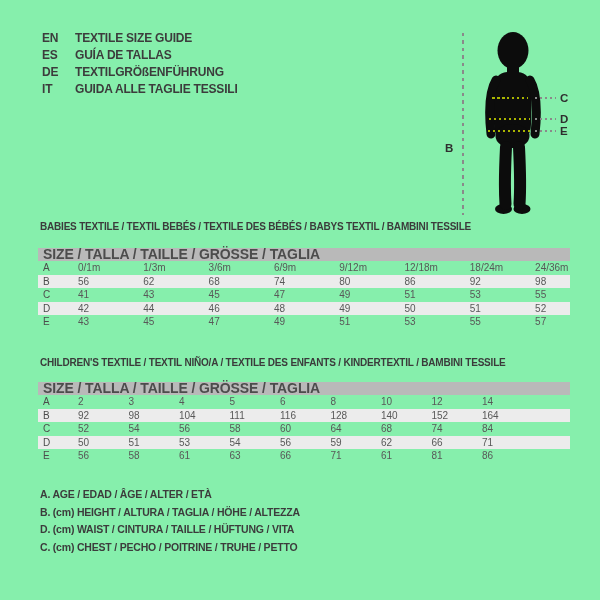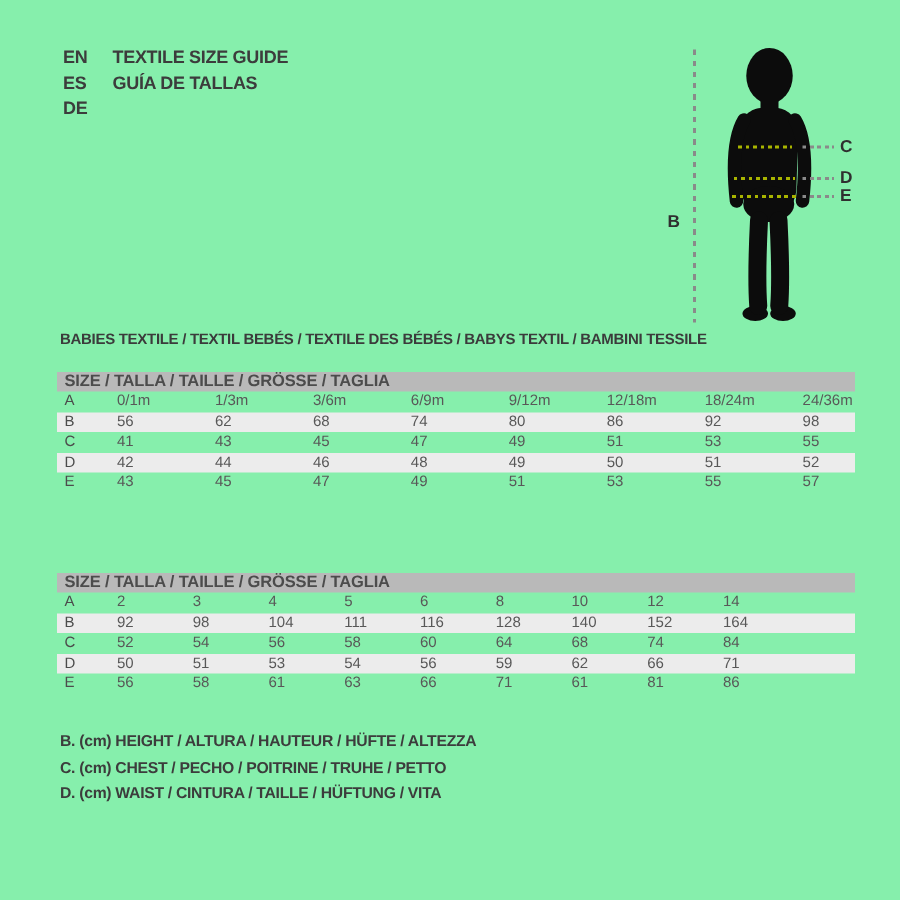--- a/index.html
+++ b/index.html
@@ -42,21 +42,21 @@
   
   .sec-title{position:absolute;left:40px;font-size:10px;font-weight:700;letter-spacing:-0.2px;color:#3b3b3b;}
   .sec-title.babies{top:221px;}
   .sec-title.children{top:357px;}
 
   
   .size-table{position:absolute;left:38px;width:532px;font-size:10px;color:var(--cell-text);}
   .size-table.babies{top:248px;}
   .size-table.children{top:382px;}
   .thead{height:13px;line-height:13px;background:var(--header-band);color:#4c4c4c;
-    font-weight:600;padding-left:5px;font-size:11px;letter-spacing:-0.1px;}
+    font-weight:600;padding-left:5px;font-size:14px;letter-spacing:-0.1px;}
   .trow{display:grid;height:13.5px;line-height:13.5px;align-items:center;}
   .babies .trow{grid-template-columns:37px repeat(8,65.3px);}
   .children .trow{grid-template-columns:37px repeat(9,50.5px);}
   .trow.stripe{background:var(--row-stripe);}
   .cell{padding-left:3px;overflow:visible;white-space:nowrap;}
   .cell.rlabel{padding-left:5px;color:#4c4c4c;}
 
   
   .legend{position:absolute;left:40px;top:486px;list-style:none;}
   .legend li{height:17.5px;line-height:17.5px;font-size:10.5px;font-weight:600;letter-spacing:-0.2px;color:#3c3c3c;}
@@ -70,20 +70,25 @@
     <div class="lang-row">
       <span class="code">EN</span>
       <span class="label">TEXTILE SIZE GUIDE</span>
     </div>
     <div class="lang-row">
       <span class="code">ES</span>
       <span class="label">GUÍA DE TALLAS</span>
     </div>
     <div class="lang-row">
       <span class="code">DE</span>
+      <span class="label">TEXTILGRÖßENFÜHRUNG</span>
+    </div>
+    <div class="lang-row">
+      <span class="code">IT</span>
+      <span class="label">GUIDA ALLE TAGLIE TESSILI</span>
     </div>
   </div>
 
   <div class="figure">
     <span class="flabel b">B</span>
     <div class="vline"></div>
 
     <svg class="fig-svg" width="60" height="184" viewBox="0 0 60 184" aria-hidden="true">
       <g fill="currentColor" stroke="none">
         <ellipse cx="30" cy="18.5" rx="15.5" ry="18.5"></ellipse>
@@ -167,20 +172,21 @@
       <span class="cell">45</span>
       <span class="cell">47</span>
       <span class="cell">49</span>
       <span class="cell">51</span>
       <span class="cell">53</span>
       <span class="cell">55</span>
       <span class="cell">57</span>
     </div>
   </div>
 
+  <div class="sec-title children">CHILDREN'S TEXTILE / TEXTIL NIÑO/A / TEXTILE DES ENFANTS / KINDERTEXTIL / BAMBINI TESSILE</div>
   <div class="size-table children">
     <div class="thead">SIZE / TALLA / TAILLE / GRÖSSE / TAGLIA</div>
     <div class="trow">
       <span class="cell rlabel">A</span>
       <span class="cell">2</span>
       <span class="cell">3</span>
       <span class="cell">4</span>
       <span class="cell">5</span>
       <span class="cell">6</span>
       <span class="cell">8</span>
@@ -232,18 +238,19 @@
       <span class="cell">63</span>
       <span class="cell">66</span>
       <span class="cell">71</span>
       <span class="cell">61</span>
       <span class="cell">81</span>
       <span class="cell">86</span>
     </div>
   </div>
 
   <ul class="legend">
-    <li>B. (cm) HEIGHT / ALTURA / HAUTEUR / HÜFTE / ALTEZZA</li>
+    <li>A. AGE / EDAD / ÂGE / ALTER / ETÀ</li>
+    <li>B. (cm) HEIGHT / ALTURA / TAGLIA / HÖHE / ALTEZZA</li>
+    <li>D. (cm) WAIST / CINTURA / TAILLE / HÜFTUNG / VITA</li>
     <li>C. (cm) CHEST / PECHO / POITRINE / TRUHE / PETTO</li>
-    <li>D. (cm) WAIST / CINTURA / TAILLE / HÜFTUNG / VITA</li>
   </ul>
 
 </div>
 
 </body></html>

